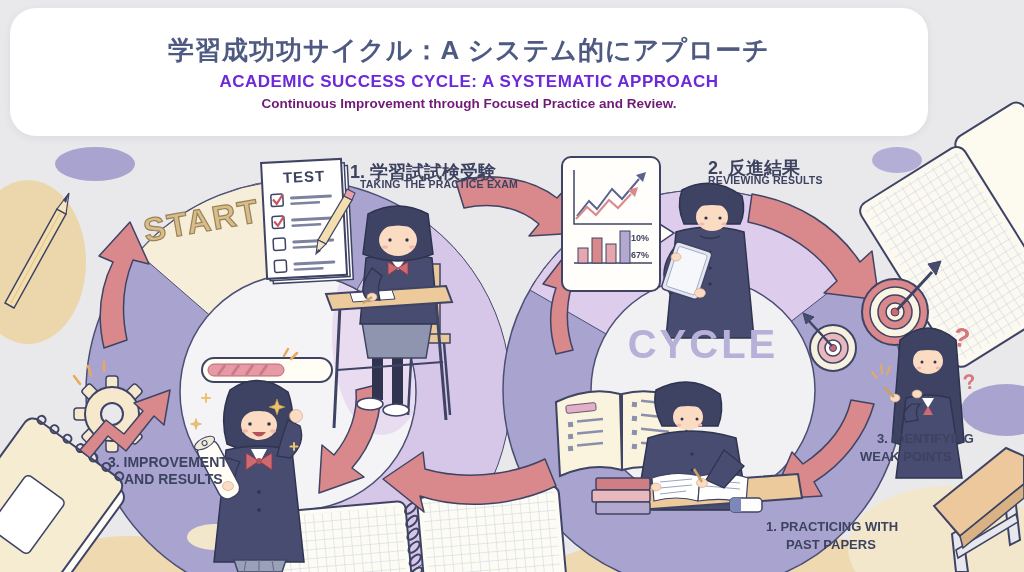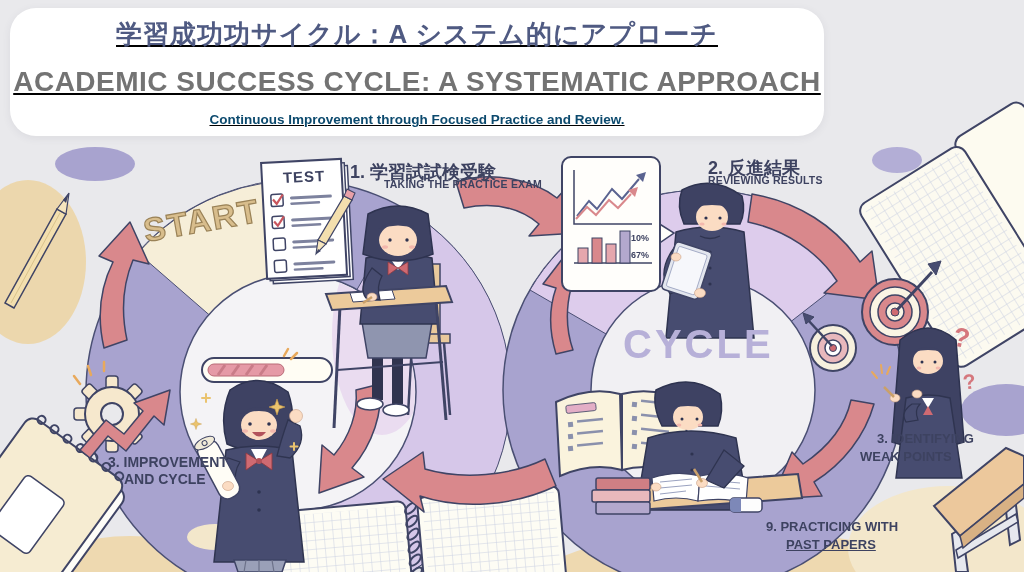--- a/index.html
+++ b/index.html
@@ -1,30 +1,30 @@
 <!DOCTYPE html>
 <html><head>
 <meta charset="utf-8">
 <style>
   html,body{margin:0;padding:0;background:#d7d7da;}
   .stage{position:relative;width:1024px;height:572px;overflow:hidden;
          background:#e9e9ec;font-family:"Liberation Sans","DejaVu Sans",sans-serif;}
   .stage svg{position:absolute;left:0;top:0;}
   
-  .banner{position:absolute;left:10px;top:8px;width:814px;height:128px;background:#ffffff;
+  .banner{position:absolute;left:10px;top:8px;width:918px;height:128px;background:#ffffff;
           border-radius:26px;box-shadow:0 2px 8px rgba(60,60,90,.08);z-index:30;
-          display:flex;flex-direction:column;align-items:center;justify-content:center;gap:14px;text-decoration:underline;}
+          display:flex;flex-direction:column;align-items:center;justify-content:center;gap:4px;}
   .title-jp{font-size:26px;font-weight:700;color:#4f5a82;letter-spacing:1px;}
-  .title-en{font-size:28px;font-weight:700;color:#737373;letter-spacing:.5px;}
-  .subtitle{font-size:13.5px;font-weight:700;color:#0c4a6e;}
+  .title-en{font-size:17px;font-weight:700;color:#6d28d9;letter-spacing:.5px;}
+  .subtitle{font-size:13.5px;font-weight:700;color:#701a75;}
   
   .lbl{position:absolute;white-space:nowrap;color:#3d4260;z-index:20;}
   .start-word{left:143px;top:202px;width:116px;text-align:center;font-size:33px;font-weight:800;
               color:#d8bd8c;-webkit-text-stroke:1.2px #9a8257;transform:rotate(-10deg);letter-spacing:2px;}
-  .cycle-word{left:623px;top:322px;width:160px;text-align:left;font-size:40px;font-weight:800;
+  .cycle-word{left:623px;top:322px;width:160px;text-align:center;font-size:40px;font-weight:800;
               color:#b7b0d8;letter-spacing:3px;}
   .test-word{left:268px;top:168px;width:72px;text-align:center;font-size:15px;font-weight:800;
              letter-spacing:1px;transform:rotate(-3deg);}
   .jp{font-size:18px;font-weight:800;}
   .en{font-size:10.5px;font-weight:800;letter-spacing:.2px;}
   .s3,.s4{font-size:13px;font-weight:800;}
   .s5{font-size:14px;font-weight:800;}
   .pct{font-size:9px;font-weight:700;}
   .qm{color:#d5777d;font-weight:800;z-index:21;}
 </style>
@@ -413,32 +413,32 @@
     <div class="title-jp">学習成功功サイクル：A システム的にアプローチ</div>
     <div class="title-en">ACADEMIC SUCCESS CYCLE: A SYSTEMATIC APPROACH</div>
     <div class="subtitle">Continuous Improvement through Focused Practice and Review.</div>
   </div>
 
   <div class="lbl start-word">START</div>
   <div class="lbl cycle-word">CYCLE</div>
   <div class="lbl test-word">TEST</div>
 
   <div class="lbl jp" style="left:350px;top:160px;">1. 学習試試検受験</div>
-  <div class="lbl en" style="left:384px;top:178px;">TAKING THE PRACTICE EXAM</div>
+  <div class="lbl en" style="left:360px;top:178px;">TAKING THE PRACTICE EXAM</div>
 
   <div class="lbl jp" style="left:664px;top:156px;margin-left:44px;">2. 反進結果</div>
   <div class="lbl en" style="left:676px;top:174px;padding-left:32px;">REVIEWING RESULTS</div>
 
   <div class="lbl s3" style="left:877px;top:431px;">3. IDENTIFYING</div>
   <div class="lbl s3" style="left:860px;top:449px;">WEAK POINTS</div>
 
-  <div class="lbl s4" style="left:766px;top:519px;">9. PRACTICING WITH</div>
-  <div class="lbl s4" style="left:786px;top:537px;text-decoration:underline;">PAST PAPERS</div>
+  <div class="lbl s4" style="left:766px;top:519px;">1. PRACTICING WITH</div>
+  <div class="lbl s4" style="left:786px;top:537px;">PAST PAPERS</div>
 
   <div class="lbl s5" style="left:108px;top:454px;">3. IMPROVEMENT</div>
-  <div class="lbl s5" style="left:124px;top:471px;">AND CYCLE</div>
+  <div class="lbl s5" style="left:124px;top:471px;">AND RESULTS</div>
 
   <div class="lbl pct" style="left:631px;top:233px;">10%</div>
   <div class="lbl pct" style="left:631px;top:250px;">67%</div>
 
   <div class="lbl qm" style="left:953px;top:323px;font-size:27px;transform:rotate(12deg);">?</div>
   <div class="lbl qm" style="left:963px;top:370px;font-size:21px;transform:rotate(-8deg);">?</div>
 </div>
 
 </body></html>

